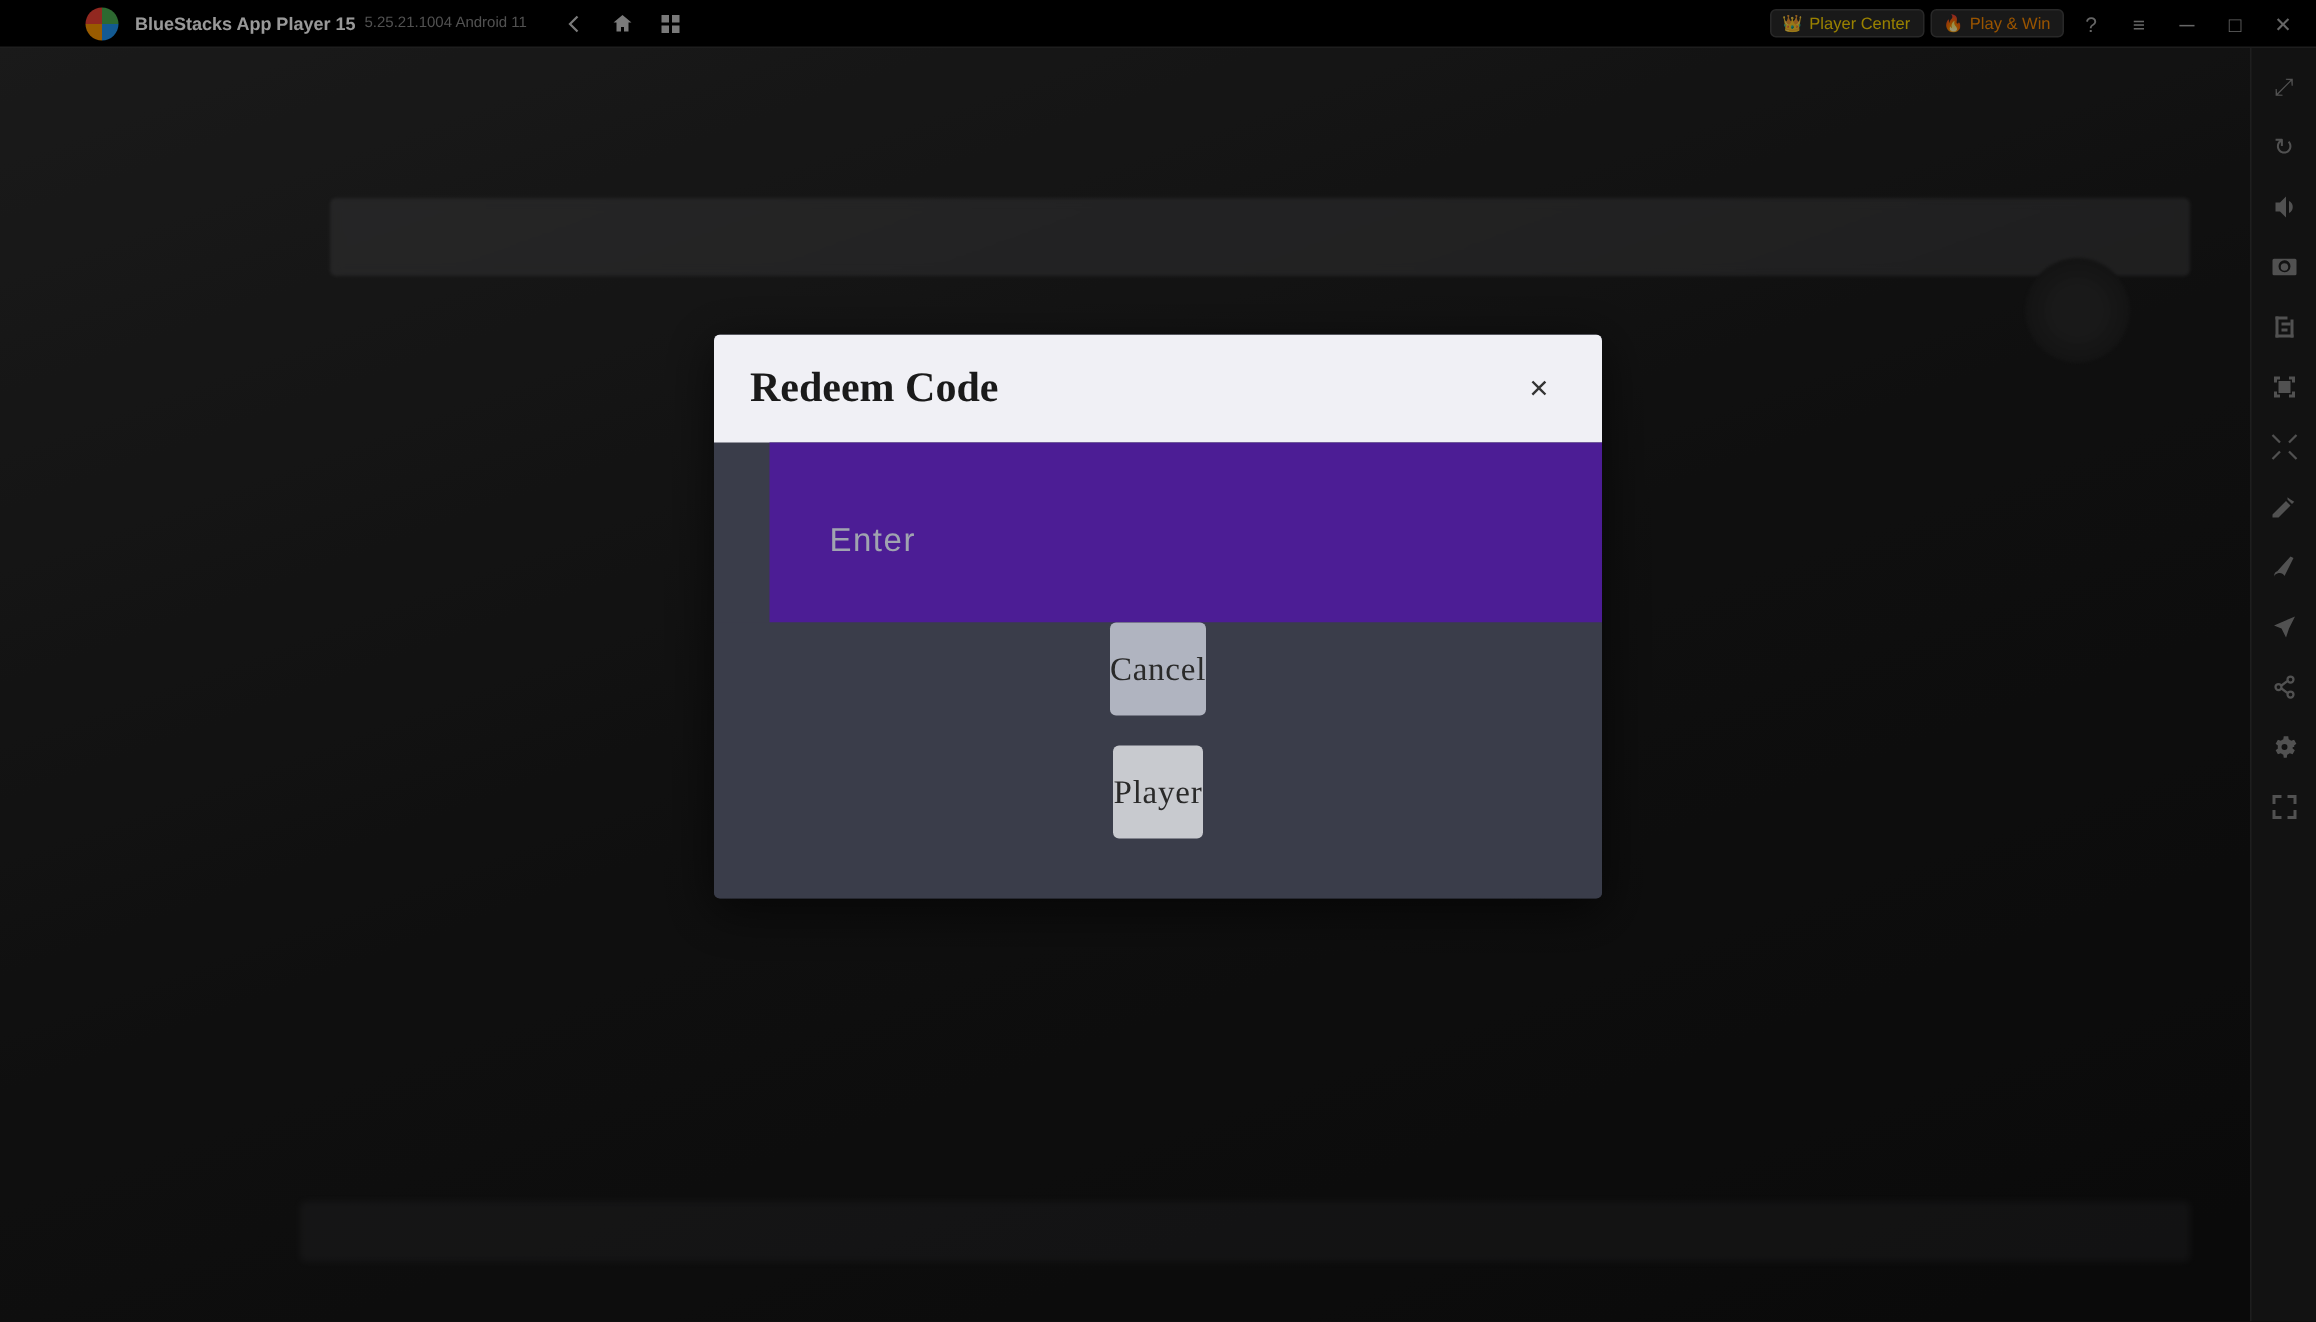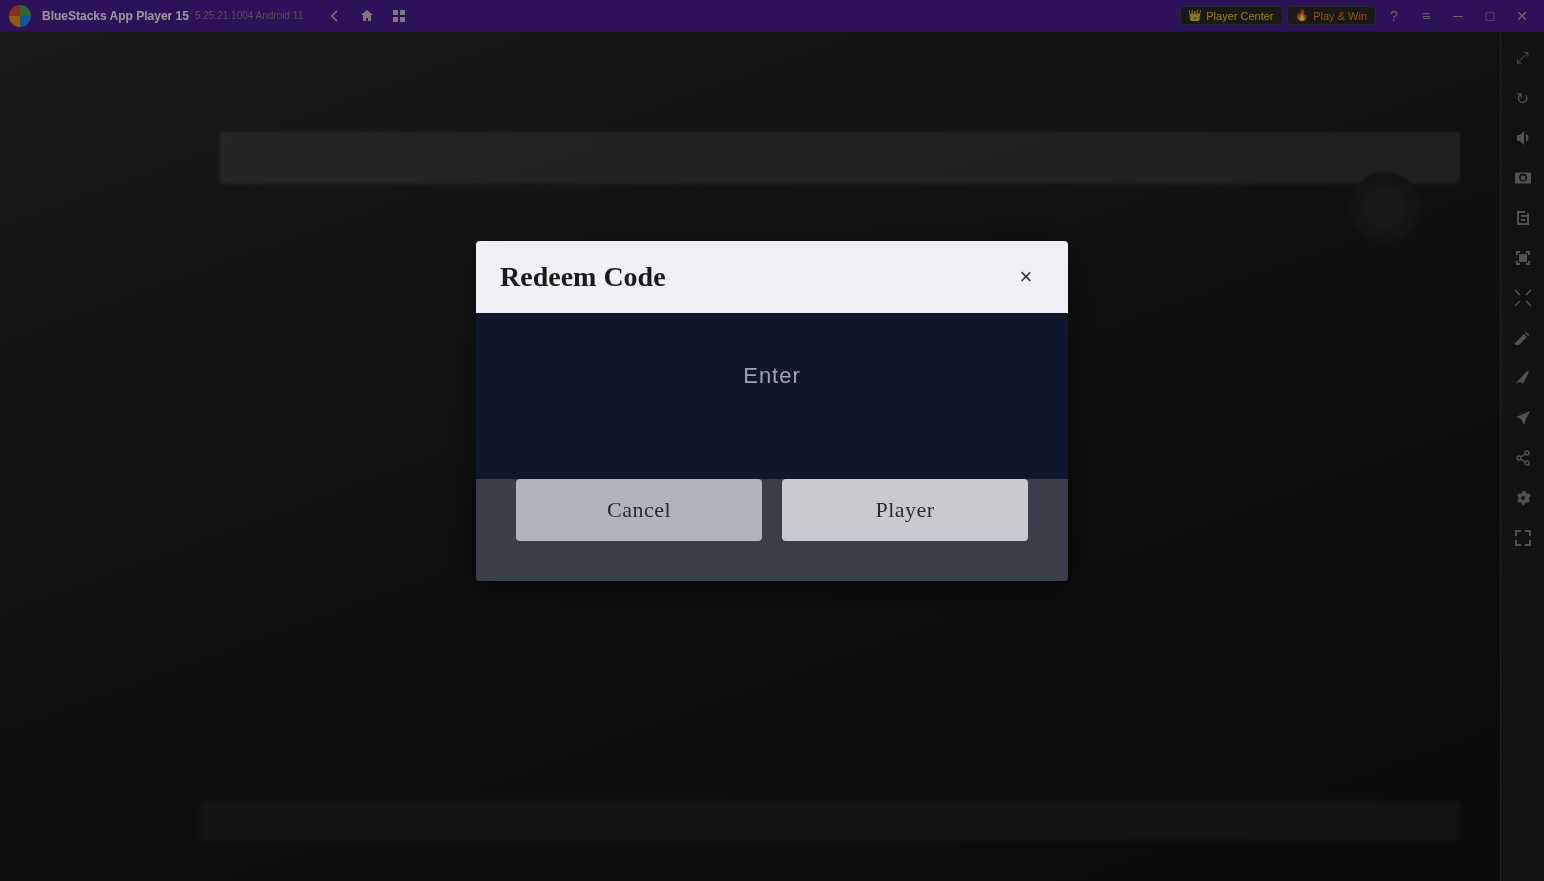--- a/index.html
+++ b/index.html
@@ -13,25 +13,26 @@
       position: relative;
     }
 
     
     .titlebar {
       position: absolute;
       top: 0;
       left: 0;
       right: 0;
       height: 32px;
-      background: #4c1d95;
+      background: #000000;
       display: flex;
       align-items: center;
       z-index: 100;
       border-bottom: 1px solid #333;
+      padding-left: 48px;
     }
 
     .titlebar-logo {
       width: 32px;
       height: 32px;
       display: flex;
       align-items: center;
       justify-content: center;
       margin-left: 4px;
     }
@@ -251,25 +252,26 @@
       justify-content: center;
       color: #333;
       cursor: pointer;
       font-size: 22px;
       font-weight: 300;
       border-radius: 4px;
     }
 
     .dialog-body {
       padding: 50px 40px 40px;
-      background: #0f172a;
-      display: flex;
-      flex-direction: column;
+      background: #4c1d95;
+      display: flex;
+      flex-direction: row;
       align-items: center;
       gap: 20px;
+      margin-left: 37px;
     }
 
     .enter-label {
       color: #a0a4b0;
       font-size: 22px;
       font-weight: 400;
       letter-spacing: 1px;
     }
 
     .code-input-wrapper {
@@ -305,20 +307,21 @@
       height: 30px;
     }
 
     .dialog-footer {
       padding: 0 40px 40px;
       background: #3a3d4a;
       display: flex;
       align-items: center;
       justify-content: space-between;
       gap: 20px;
+      flex-direction: column;
     }
 
     .btn-cancel {
       flex: 1;
       padding: 18px 0;
       background: #b0b4c0;
       border: none;
       border-radius: 4px;
       color: #2a2a2a;
       font-size: 22px;

